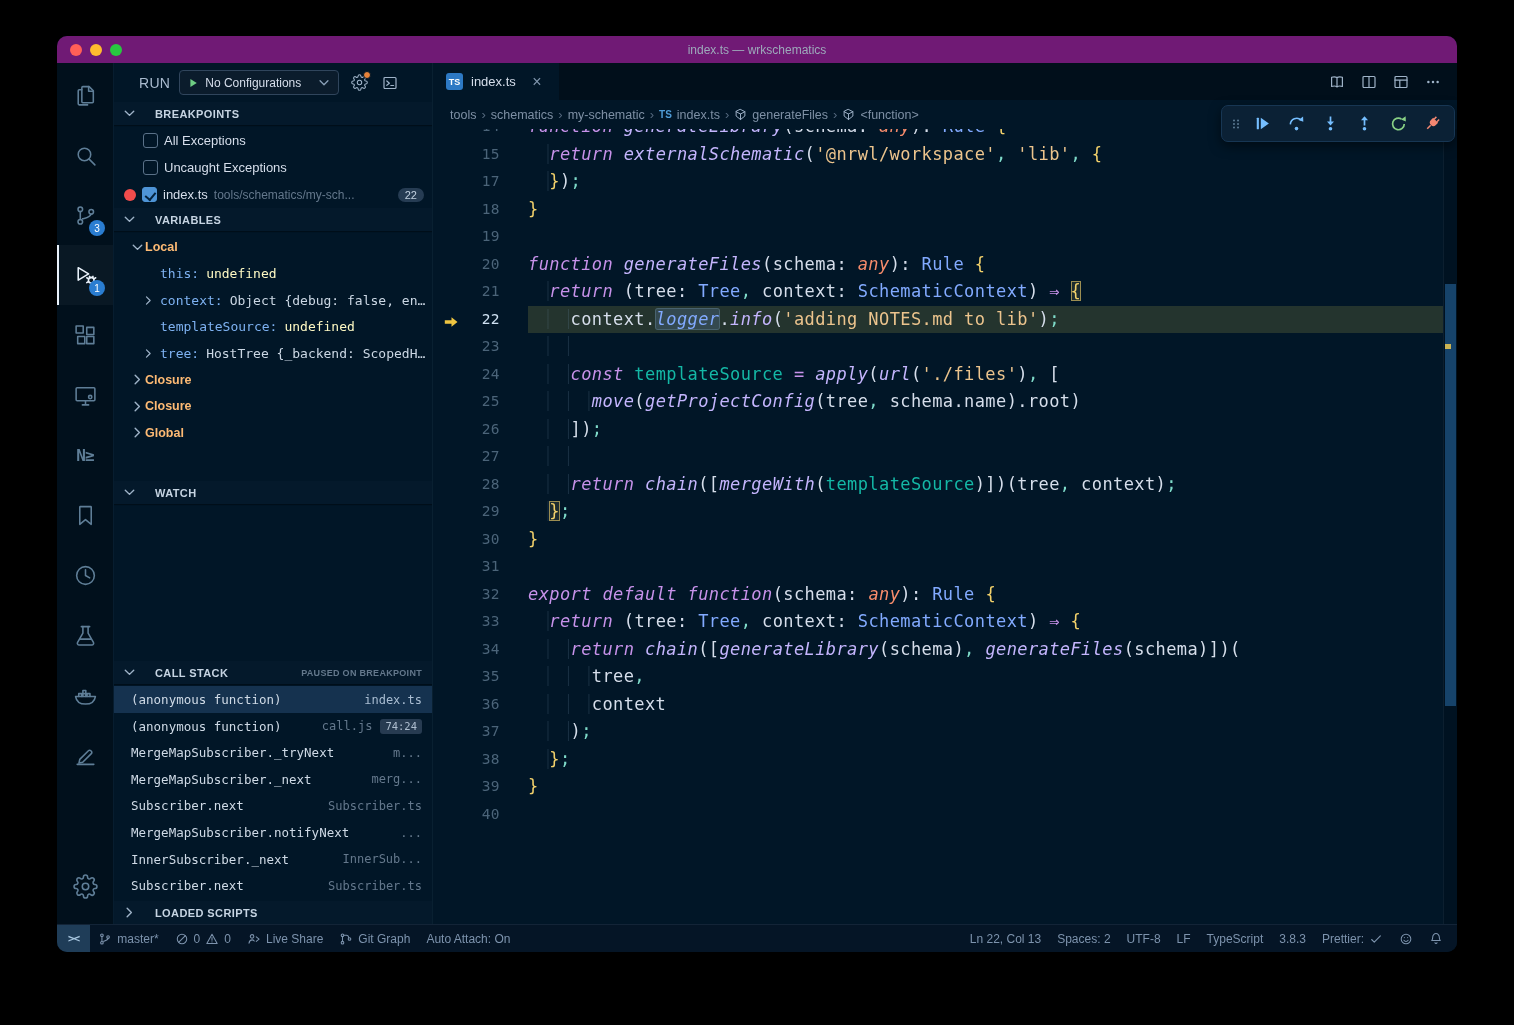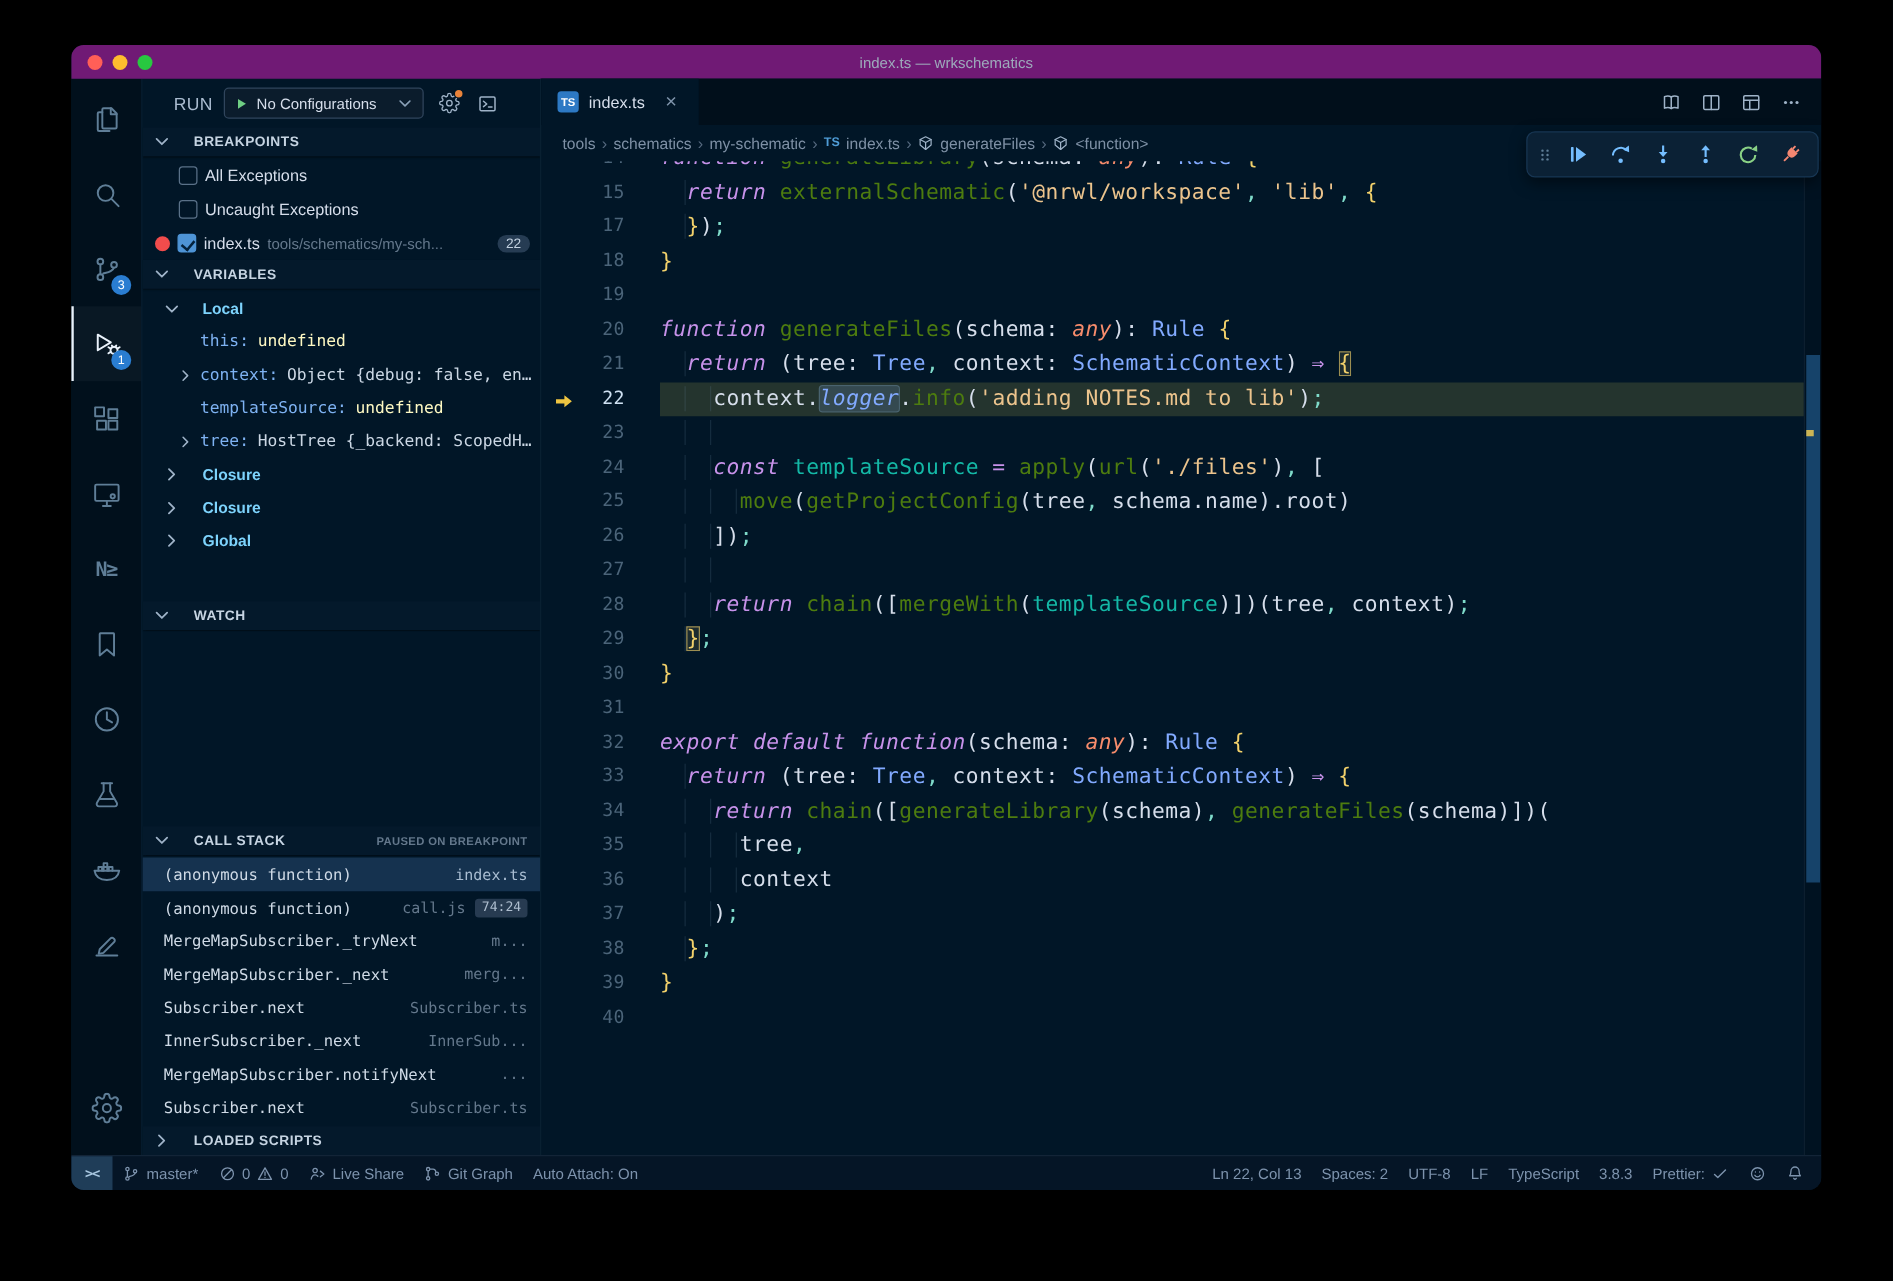--- a/index.html
+++ b/index.html
@@ -47,21 +47,21 @@
   .bp-row.file{padding-left:10px}
   .bp-dot{width:12px;height:12px;border-radius:50%;background:#f14c4c;flex:0 0 auto}
   .checkbox{width:15px;height:15px;border:1px solid #5a7188;border-radius:3px;flex:0 0 auto;position:relative;cursor:pointer}
   .checkbox.checked{background:#4e94d6;border-color:#4e94d6}
   .checkbox.checked::after{content:"";position:absolute;left:4px;top:1.5px;width:4.5px;height:8px;border:solid #04223c;border-width:0 2px 2px 0;transform:rotate(40deg)}
   .bp-label{color:#d6deeb;white-space:nowrap}
   .bp-path{color:#64788c;font-size:12px;overflow:hidden;white-space:nowrap;flex:1 1 auto;min-width:0}
   .bp-badge{background:#263c53;color:#c2d1e0;font-size:11px;border-radius:8px;padding:1px 7px;flex:0 0 auto}
   .vars-body{flex:0 0 250px;overflow:hidden;padding-top:3px}
   .var-row{height:26.5px;display:flex;align-items:center;font-family:"DejaVu Sans Mono",monospace;font-size:13px;cursor:pointer;position:relative}
-  .scope-row{font-family:"Liberation Sans",sans-serif;font-weight:700;font-size:12.5px;color:#7dd3fc;padding-left:16px;gap:17px}
+  .scope-row{font-family:"Liberation Sans",sans-serif;font-weight:700;font-size:12.5px;color:#fdba74;padding-left:16px;gap:0}
   .var-row.leaf{padding-left:46px}
   .var-row.leaf .chev{position:absolute;left:28px;top:7px;width:13px;height:13px}
   .var-name{color:#7eb2f2}
   .var-value{color:#cbd7e4;margin-left:7px;white-space:nowrap;overflow:hidden}
   .var-value.muted{color:#fef9c3}
   .watch-body{flex:1 1 auto;min-height:0}
   .cs-body{flex:0 0 auto;padding:2px 0}
   .cs-row{height:26.6px;display:flex;align-items:center;padding:0 10px 0 17px;font-family:"DejaVu Sans Mono",monospace;font-size:12.5px;color:#cfdae6;cursor:pointer}
   .cs-row.selected{background:#15324f}
   .cs-fn{white-space:nowrap}
@@ -87,21 +87,21 @@
   .lines{position:absolute;left:0;right:14px;top:-16px}
   .line{display:flex;height:27.5px;line-height:27.5px;white-space:pre}
   .gutter{flex:0 0 95px;position:relative;color:#4b6479;font-size:14.5px;text-align:right;padding-right:28px;user-select:none;cursor:pointer}
   .line.current .gutter{color:#cfe1f2}
   .cur-arrow{position:absolute;left:10px;top:6px;width:16px;height:16px;color:#efc541}
   .cur-arrow svg{width:100%;height:100%}
   .codepart{flex:1 1 auto;min-width:0}
   .line.current .codepart{background:rgba(226,212,90,.16)}
   .tk{white-space:pre}
   .kw{color:#c792ea;font-style:italic}
-  .fn{color:#4d7c0f;}
+  .fn{color:#c4b5fd;font-style:italic}
   .fnx{color:#82aaff;font-style:italic;background:rgba(95,130,170,.28);box-shadow:0 0 0 1px rgba(130,170,210,.4);border-radius:2px}
   .ty{color:#82aaff}
   .an{color:#f78c6c;font-style:italic}
   .st{color:#ecc48d}
   .pn{color:#d6deeb}
   .cm{color:#7fdbca}
   .op{color:#c792ea}
   .br{color:#f2d16b}
   .brx{color:#f2d16b;box-shadow:inset 0 0 0 1px rgba(242,209,107,.6);background:rgba(242,209,107,.12)}
   .bk{color:#d6deeb}
@@ -429,26 +429,26 @@
               </div>
               <div class="cs-row">
                 <span class="cs-fn">MergeMapSubscriber._next</span>
                 <span class="cs-file">merg...</span>
               </div>
               <div class="cs-row">
                 <span class="cs-fn">Subscriber.next</span>
                 <span class="cs-file">Subscriber.ts</span>
               </div>
               <div class="cs-row">
+                <span class="cs-fn">MergeMapSubscriber.notifyNext</span>
+                <span class="cs-file">...</span>
+              </div>
+              <div class="cs-row">
                 <span class="cs-fn">InnerSubscriber._next</span>
                 <span class="cs-file">InnerSub...</span>
-              </div>
-              <div class="cs-row">
-                <span class="cs-fn">MergeMapSubscriber.notifyNext</span>
-                <span class="cs-file">...</span>
               </div>
               <div class="cs-row">
                 <span class="cs-fn">Subscriber.next</span>
                 <span class="cs-file">Subscriber.ts</span>
               </div>
             </div>
         </section>
 
         <section class="sect">
           <div class="sect-header">

